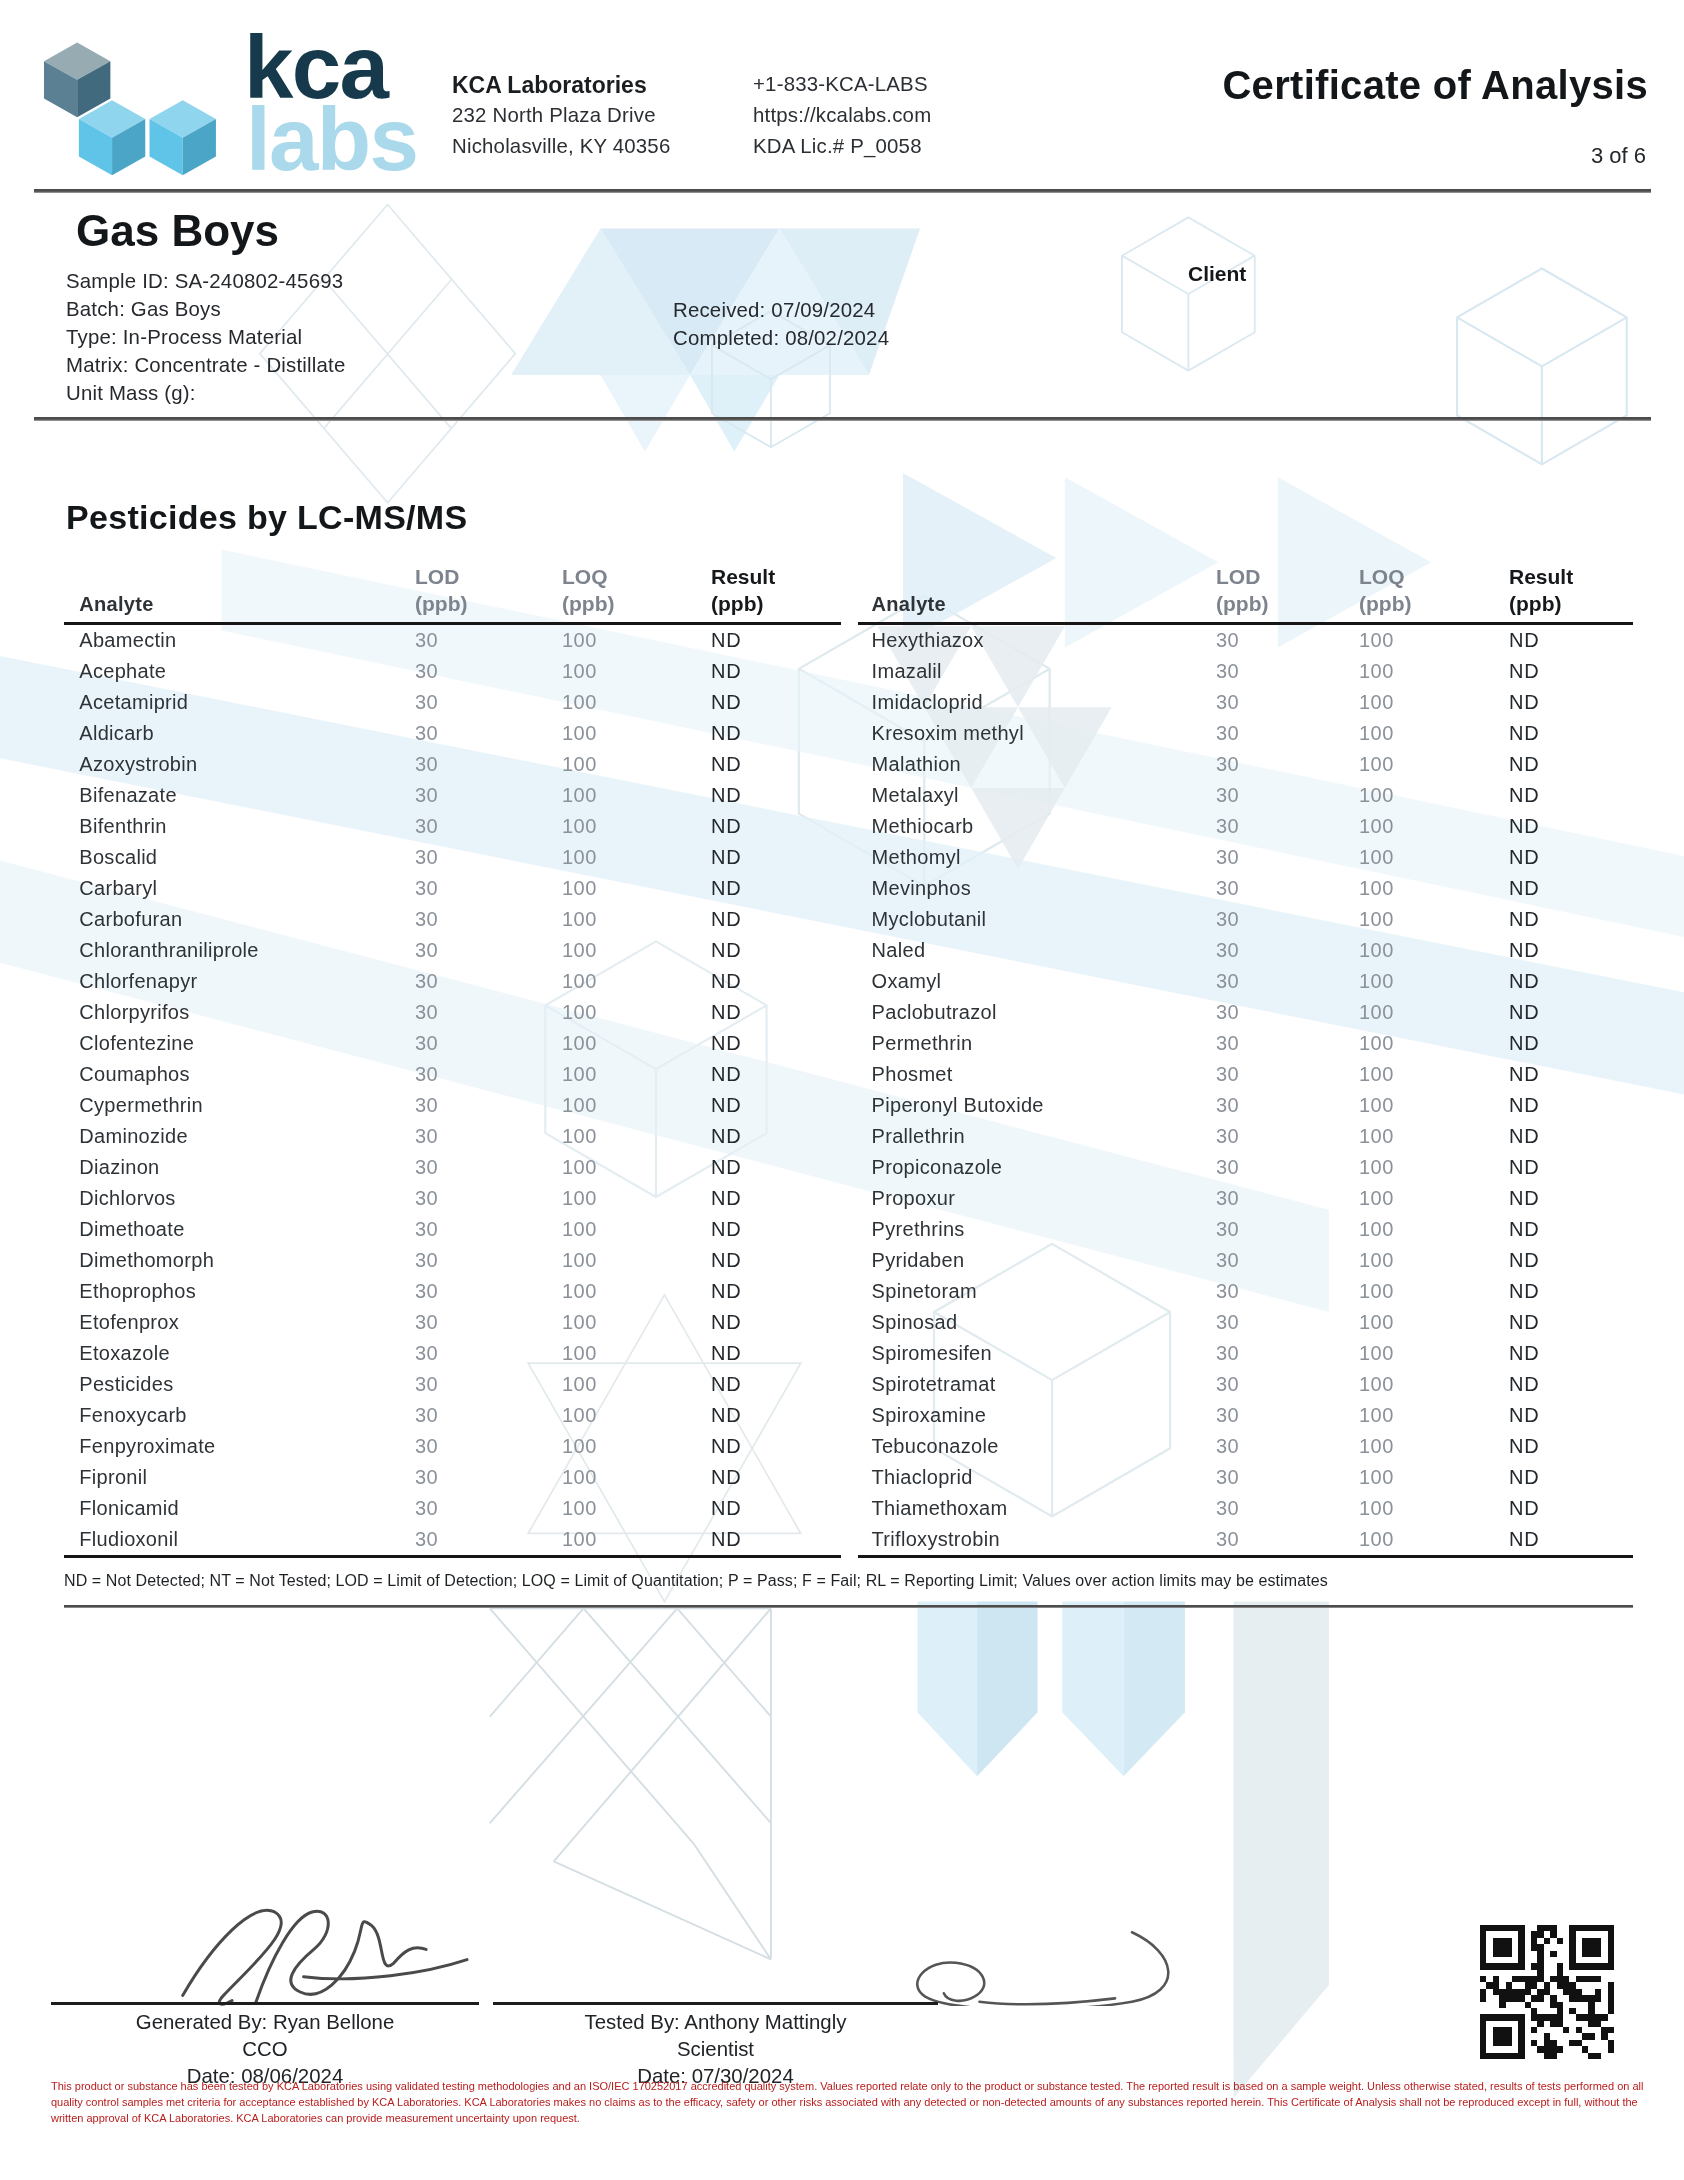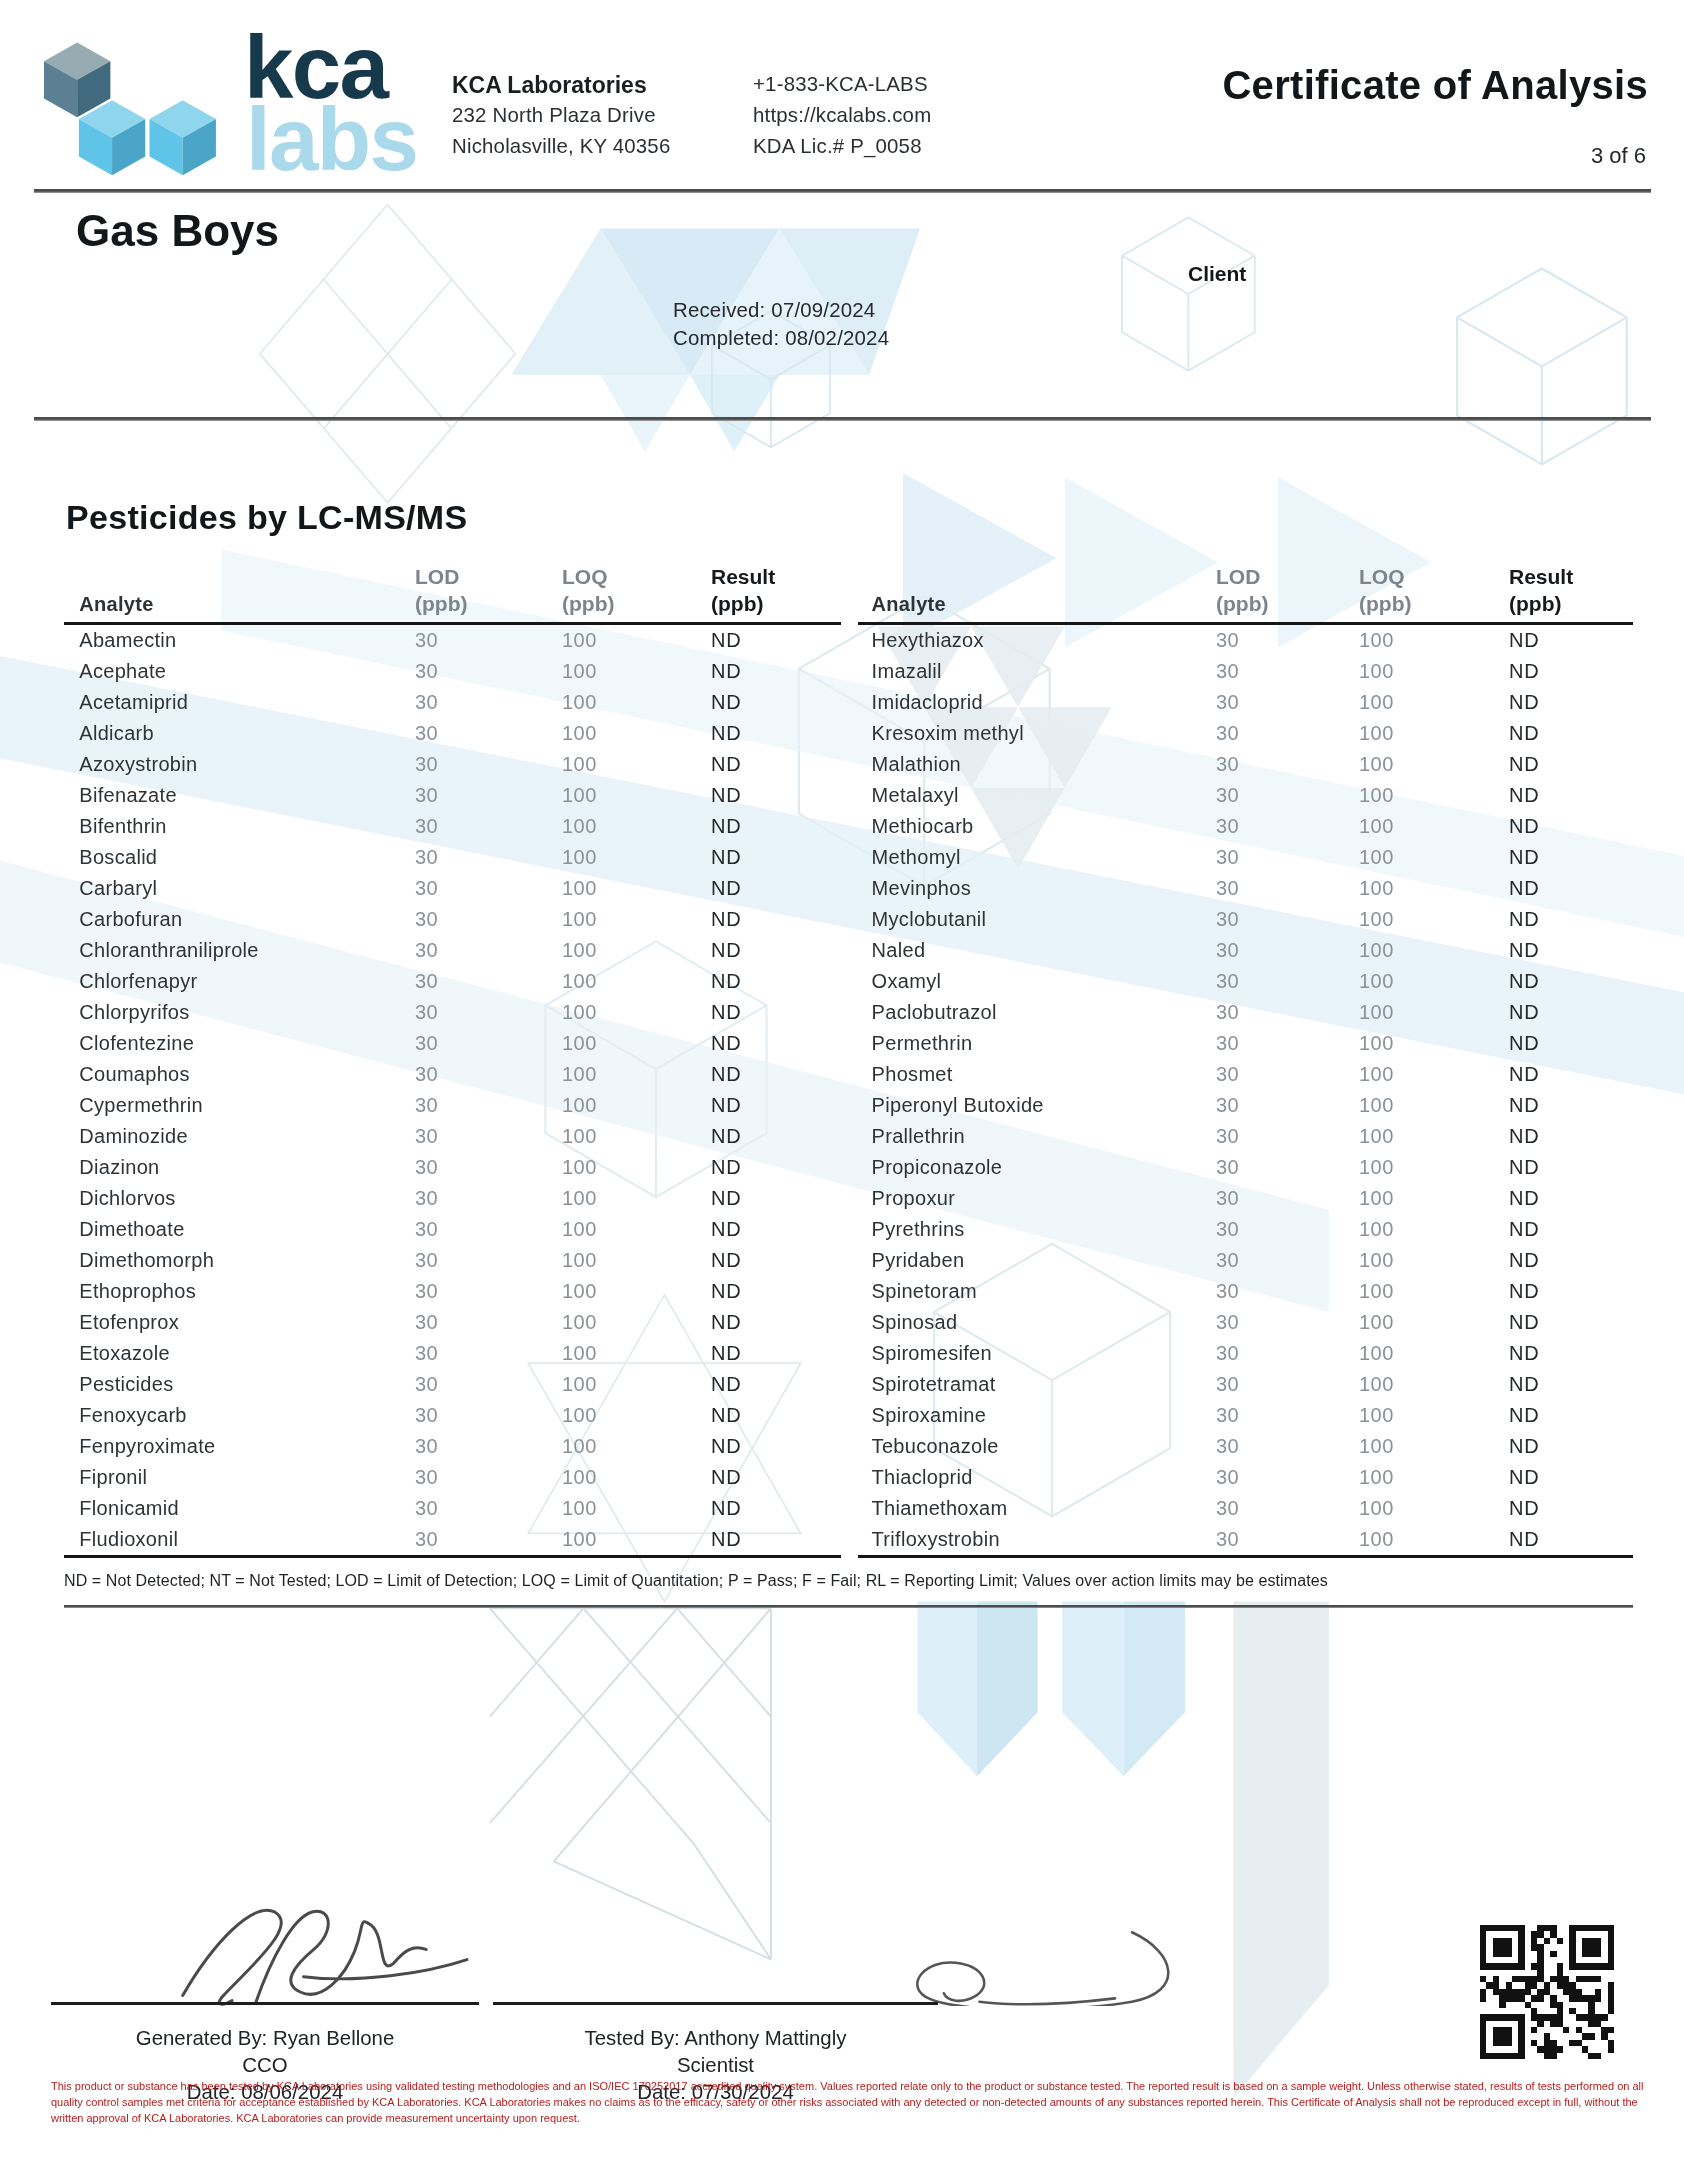--- a/index.html
+++ b/index.html
@@ -35,21 +35,21 @@
   #table-left .c-analyte{padding-left:15.3px;}
   #table-right .c-analyte{padding-left:13.6px;}
   .tline{height:2.6px;background:#161616;}
   .trow{display:grid;height:31px;align-items:center;}
   .c-analyte{font-size:20px;color:#2e3338;letter-spacing:0.3px;}
   .c-lod,.c-loq{font-size:20px;color:#8b9199;letter-spacing:0.5px;}
   .c-result{font-size:20px;color:#23282c;letter-spacing:0.9px;}
   #footnote{left:64px;top:1572px;font-size:16px;color:#1e2225;letter-spacing:0.1px;}
   
   .sigline{position:absolute;top:2002px;height:2.6px;background:#1d1d1d;}
-  .sigblock{position:absolute;top:2009px;text-align:center;font-size:20.4px;line-height:27px;color:#202427;margin-top:16px;}
+  .sigblock{position:absolute;top:2009px;text-align:center;font-size:20.4px;line-height:27px;color:#202427;}
   #disclaimer{left:51px;top:2078px;width:1601px;font-size:11px;line-height:16px;color:#b91c1c;}
 </style>
 </head>
 <body>
 
 <div id="page">
 
   <svg id="watermark" width="1685" height="2181" viewBox="0 0 1978 2560">
     <defs>
       <path id="cw" d="M0,-100 L86.6,-50 L86.6,50 L0,100 L-86.6,50 L-86.6,-50 Z M0,0 L86.6,-50 M0,0 L-86.6,-50 M0,0 L0,100" fill="none"></path>
@@ -130,20 +130,27 @@
   <div class="abs hdr-line" style="left:452px;top:135px">Nicholasville, KY 40356</div>
   <div class="abs hdr-line" style="left:753px;top:73px">+1-833-KCA-LABS</div>
   <div class="abs hdr-line" style="left:753px;top:104px">https://kcalabs.com</div>
   <div class="abs hdr-line" style="left:753px;top:135px">KDA Lic.# P_0058</div>
   <div class="abs" id="doc-title">Certificate of Analysis</div>
   <div class="abs" id="page-num">3 of 6</div>
 
   <div class="divider" style="left:34px;width:1617px;top:189px"></div>
 
   <div class="abs" id="sample-name">Gas Boys</div>
+  <div class="abs info" style="left:66px;top:267px">
+    <div>Sample ID: SA-240802-45693</div>
+    <div>Batch: Gas Boys</div>
+    <div>Type: In-Process Material</div>
+    <div>Matrix: Concentrate - Distillate</div>
+    <div>Unit Mass (g):</div>
+  </div>
   <div class="abs info" style="left:673px;top:296px">
     <div>Received: 07/09/2024</div>
     <div>Completed: 08/02/2024</div>
   </div>
   <div class="abs" id="client-label">Client</div>
 
   <div class="divider" style="left:34px;width:1617px;top:417px"></div>
 
   <div class="abs" id="section-title">Pesticides by LC-MS/MS</div>
 

